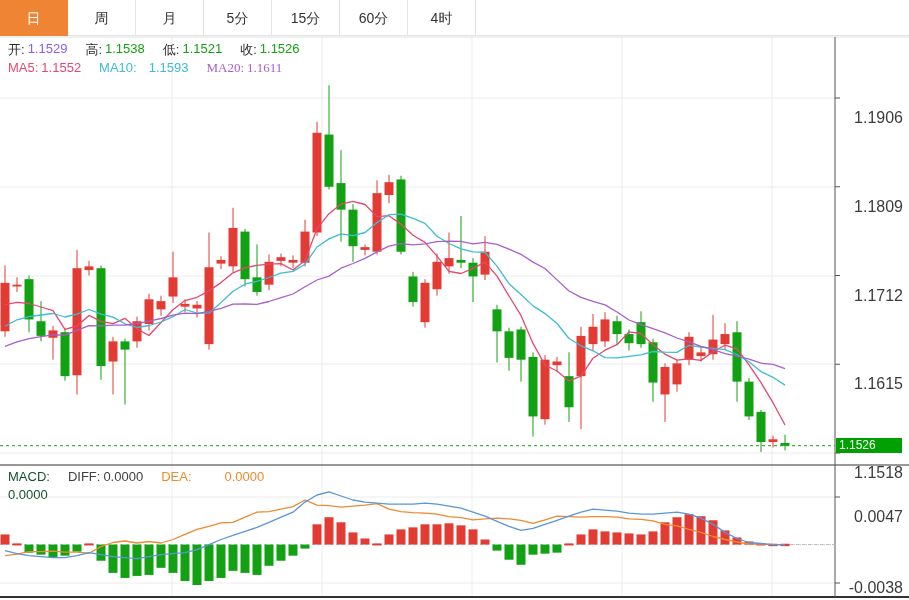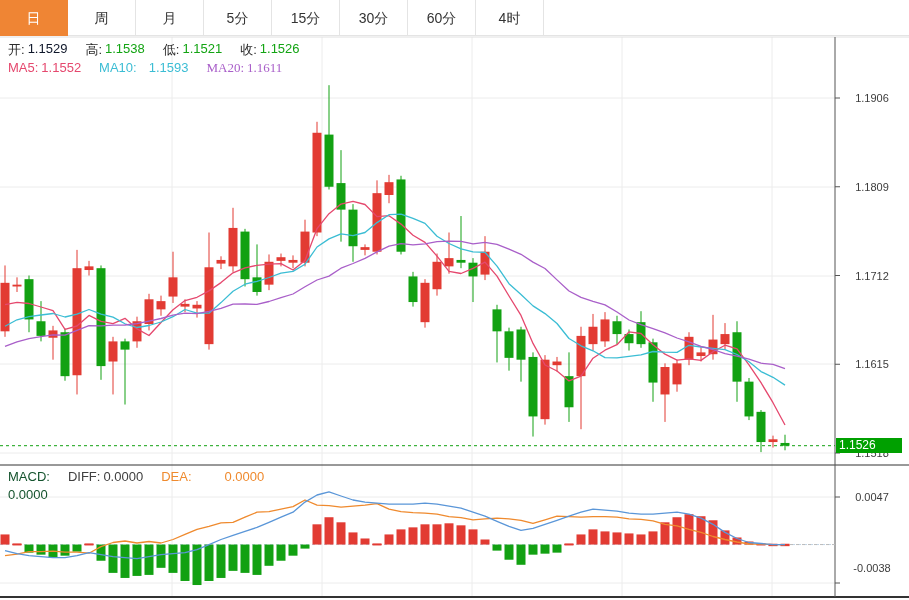--- a/index.html
+++ b/index.html
@@ -16,21 +16,21 @@
   #chart-svg{position:absolute;top:0;left:0;z-index:1;}
   
   .readout{position:absolute;left:8px;display:flex;gap:18px;font-size:13px;z-index:6;white-space:nowrap;}
   .readout .grp{display:flex;gap:3px;}
   #ohlc-readout{top:41px;}
   #ma-readout{top:60px;}
   #macd-readout{top:469px;}
   .lbl{color:#2b2b2b;}
   
   .tick-label{position:absolute;left:841px;width:62px;height:14px;line-height:14px;
-              font-size:11px;color:#3c3c3c;text-align:center;z-index:4;}
+              font-size:16px;color:#3c3c3c;text-align:right;z-index:4;margin-top:20px;}
   .price-pill{position:absolute;left:836px;width:66px;height:15px;line-height:15px;font-size:12px;
               color:#fff;padding-left:3px;box-sizing:border-box;z-index:7;}
 </style>
 </head>
 <body>
 
 <div class="screen">
 
   <svg id="chart-svg" width="909" height="600">
       <g>
@@ -290,30 +290,29 @@
         <line x1="790" y1="544.5546" x2="835" y2="544.5546" stroke="#bbbbbb" stroke-width="1" stroke-dasharray="3 3"></line>
       </g>
     </svg>
 
   <div class="tabbar" id="tabbar">
       <div class="tab active">日</div>
       <div class="tab">周</div>
       <div class="tab">月</div>
       <div class="tab">5分</div>
       <div class="tab">15分</div>
-      <div class="tab">30分</div>
       <div class="tab">60分</div>
       <div class="tab">4时</div>
       <div class="tabbar-rest"></div>
     </div>
 
   <div class="readout" id="ohlc-readout">
     <span class="grp">
       <span class="lbl">开:</span>
-      <span class="val-green" style="color: #0f172a;">1.1529</span>
+      <span class="val-green" style="color: #8b5cf6;">1.1529</span>
     </span>
     <span class="grp">
       <span class="lbl">高:</span>
       <span class="val-green" style="color: rgb(19, 164, 19);">1.1538</span>
     </span>
     <span class="grp">
       <span class="lbl">低:</span>
       <span class="val-green" style="color: rgb(19, 164, 19);">1.1521</span>
     </span>
     <span class="grp">

